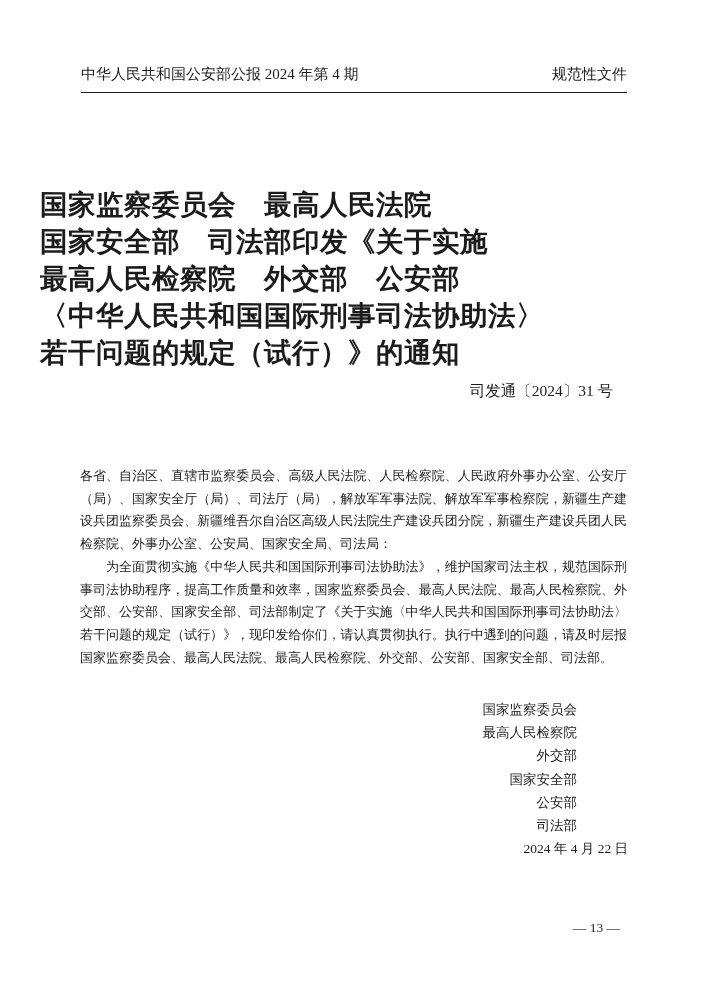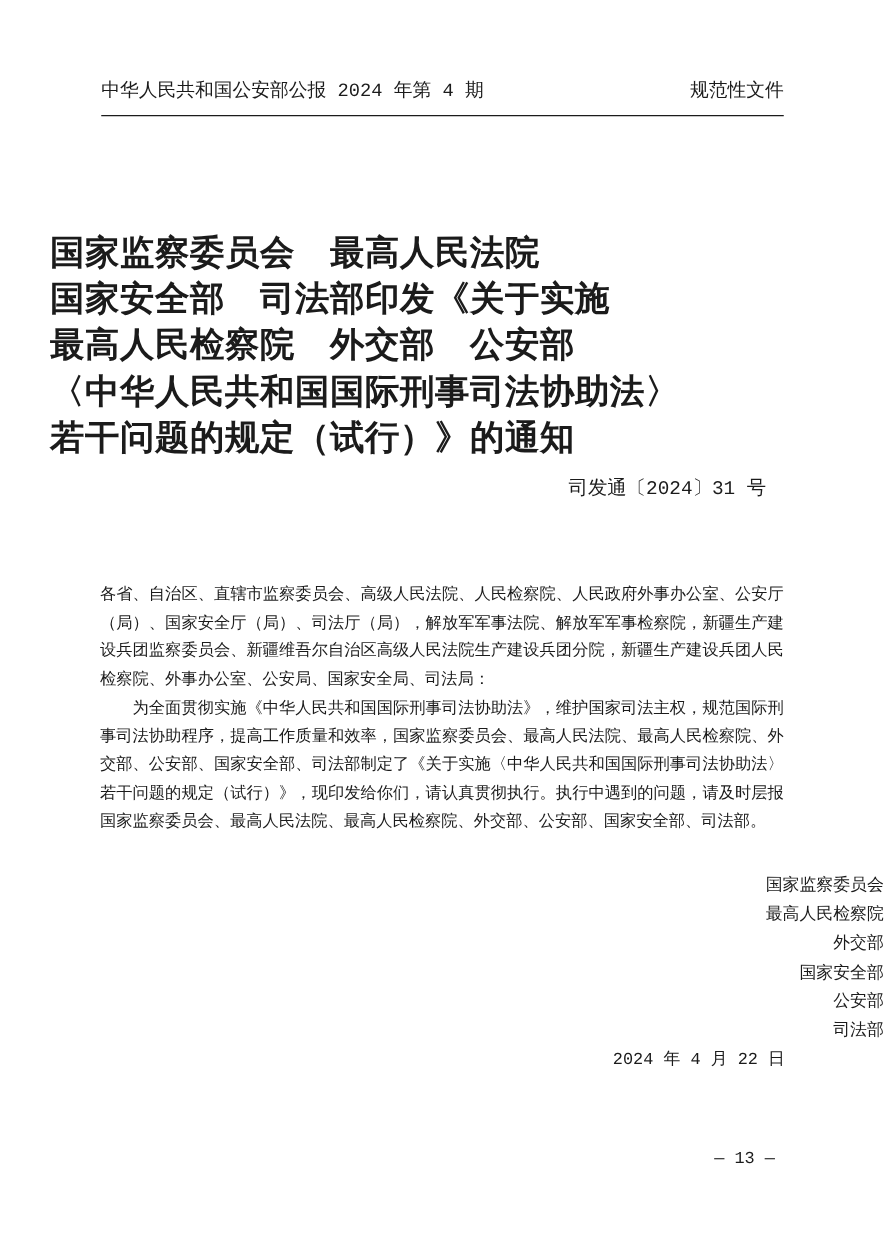--- a/index.html
+++ b/index.html
@@ -6,21 +6,21 @@
     margin: 0;
     padding: 0;
     background: #ffffff;
   }
   .page {
     position: relative;
     width: 707px;
     height: 999px;
     background: #ffffff;
     color: #1b1b1b;
-    font-family: Liberation Mono, monospace;
+    font-family: Liberation Serif, serif;
     overflow: hidden;
   }
   .running-header {
     position: absolute;
     top: 63px;
     left: 81px;
     right: 80px;
     display: flex;
     justify-content: space-between;
     align-items: baseline;
@@ -72,20 +72,21 @@
   .signature-block {
     position: absolute;
     top: 698px;
     left: 0;
     right: 0;
     font-size: 13.5px;
     line-height: 23.2px;
   }
   .signature-block .issuer {
     text-align: right;
+    padding-right: 130px;
   }
   .signature-block .sig-date {
     text-align: right;
     padding-right: 79px;
   }
   .page-footer {
     position: absolute;
     top: 918px;
     right: 87px;
     font-size: 13.5px;

